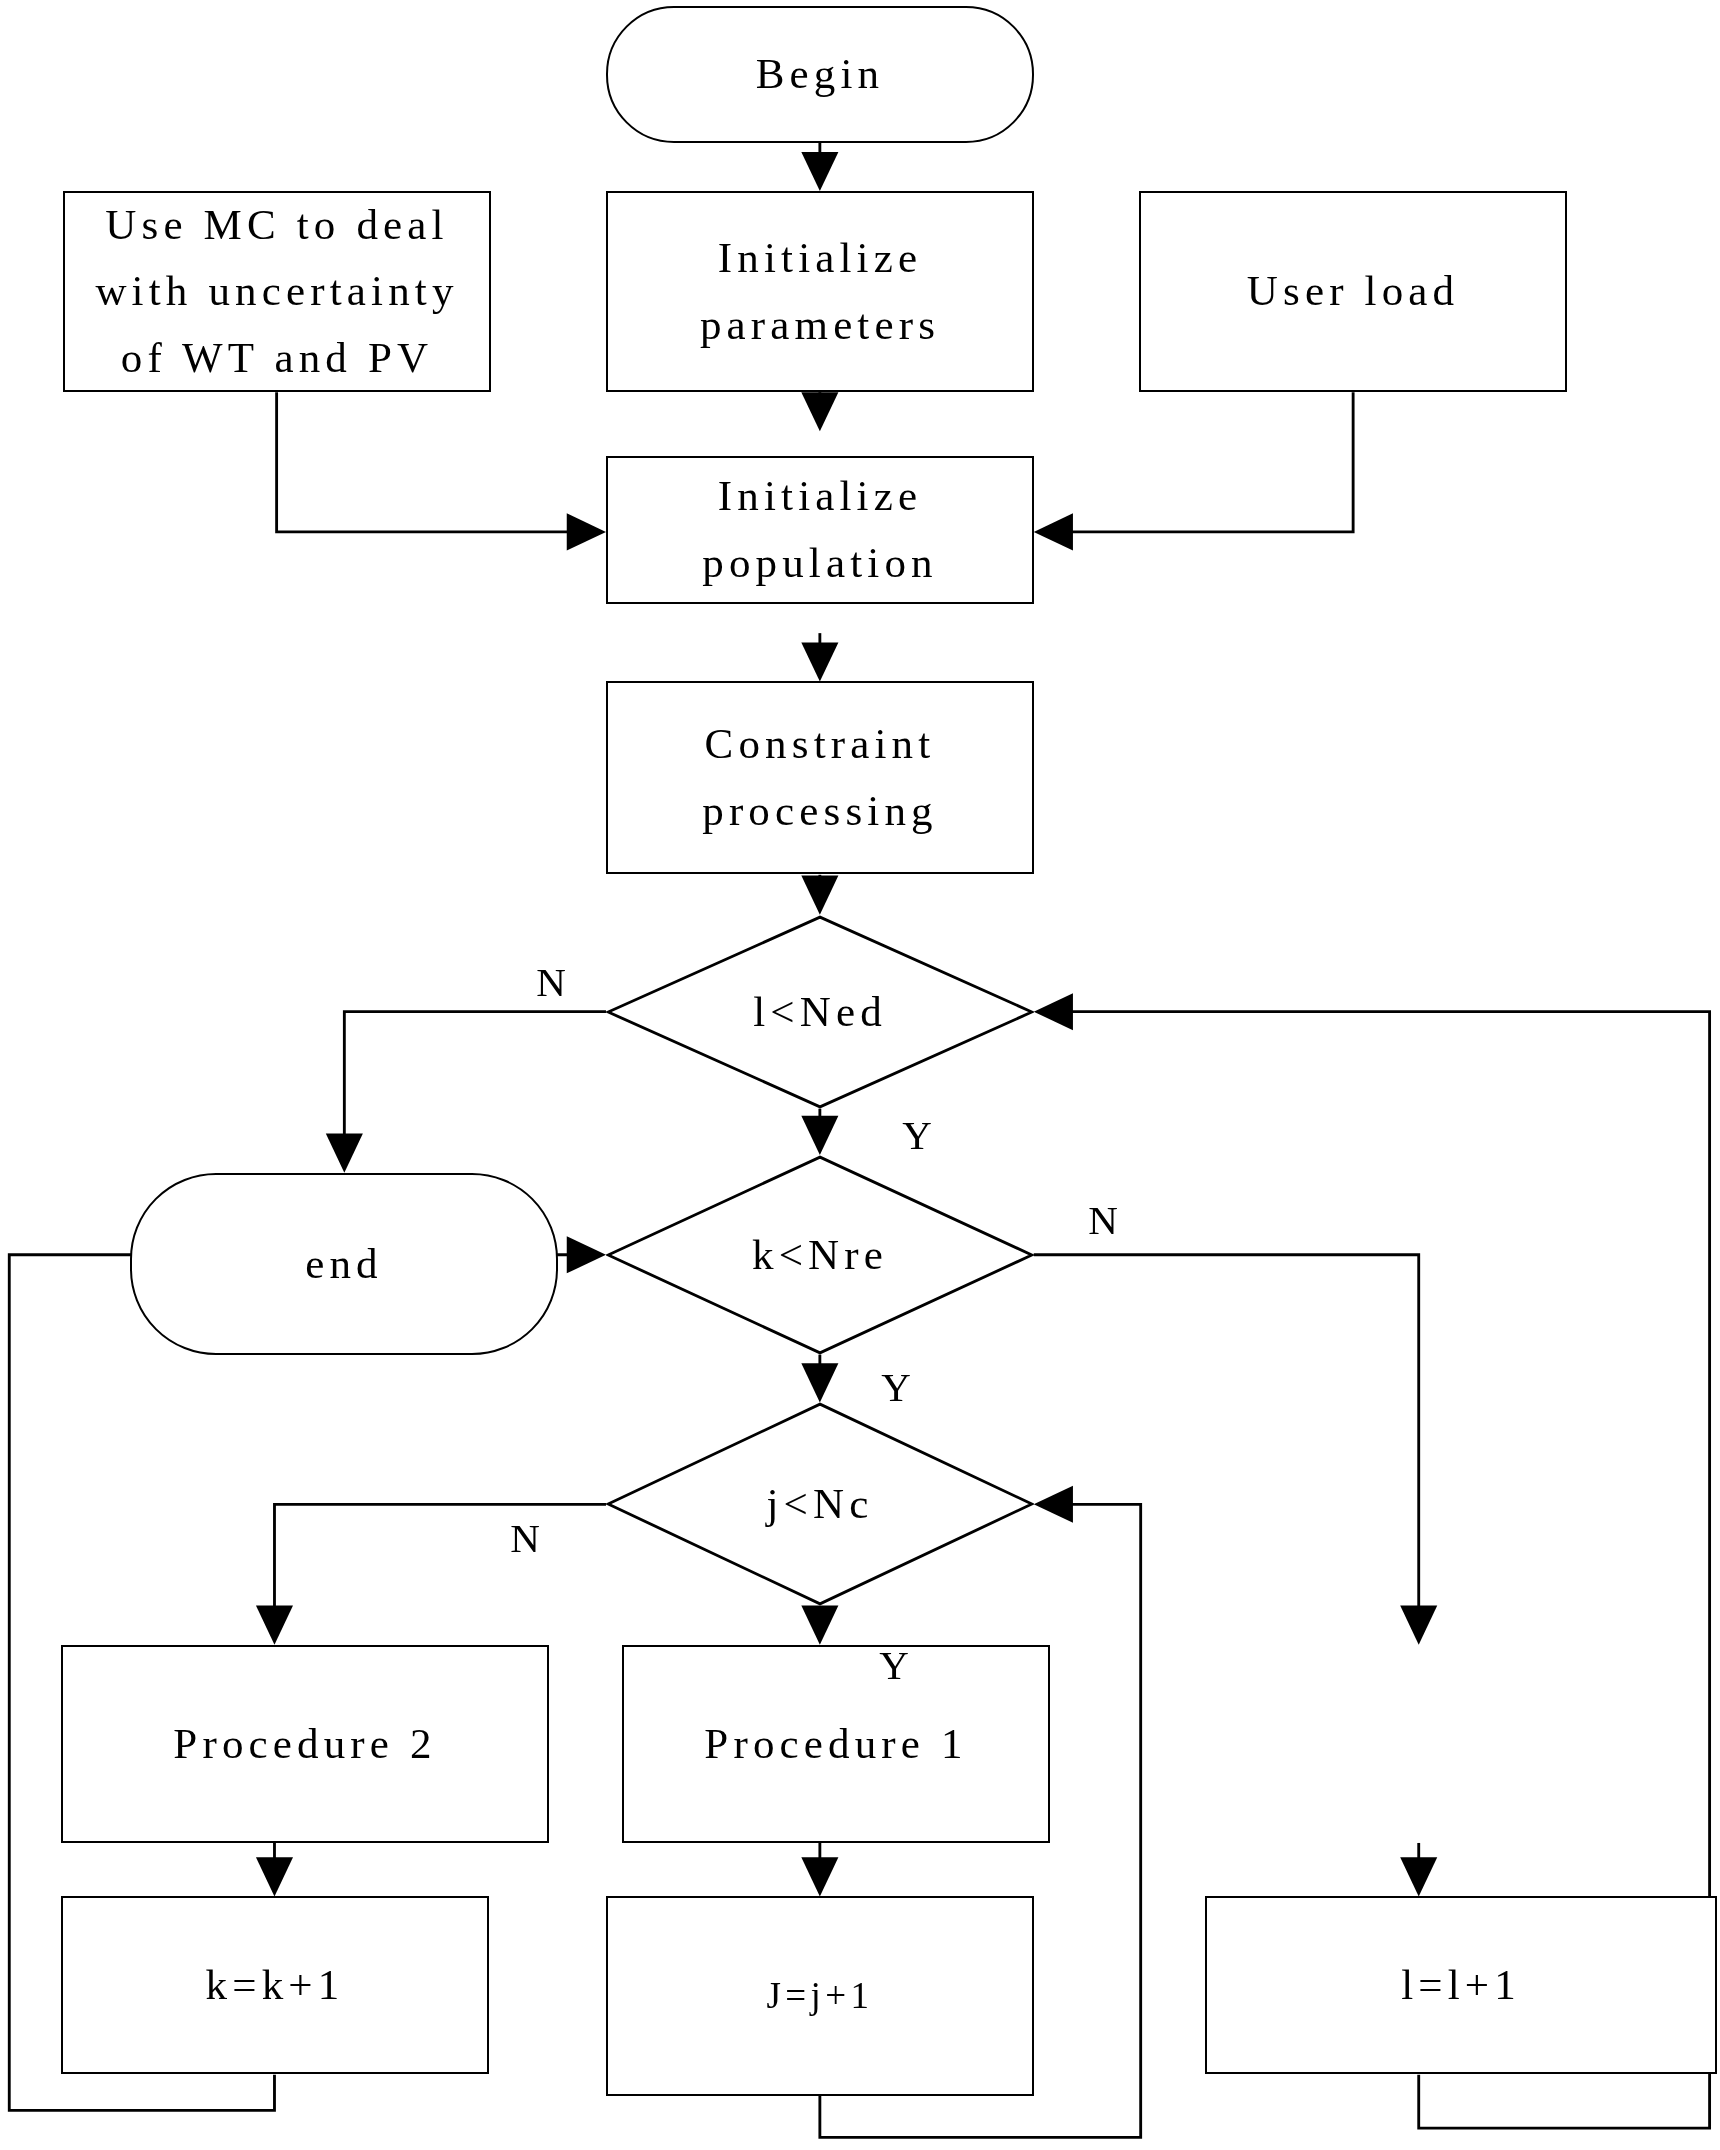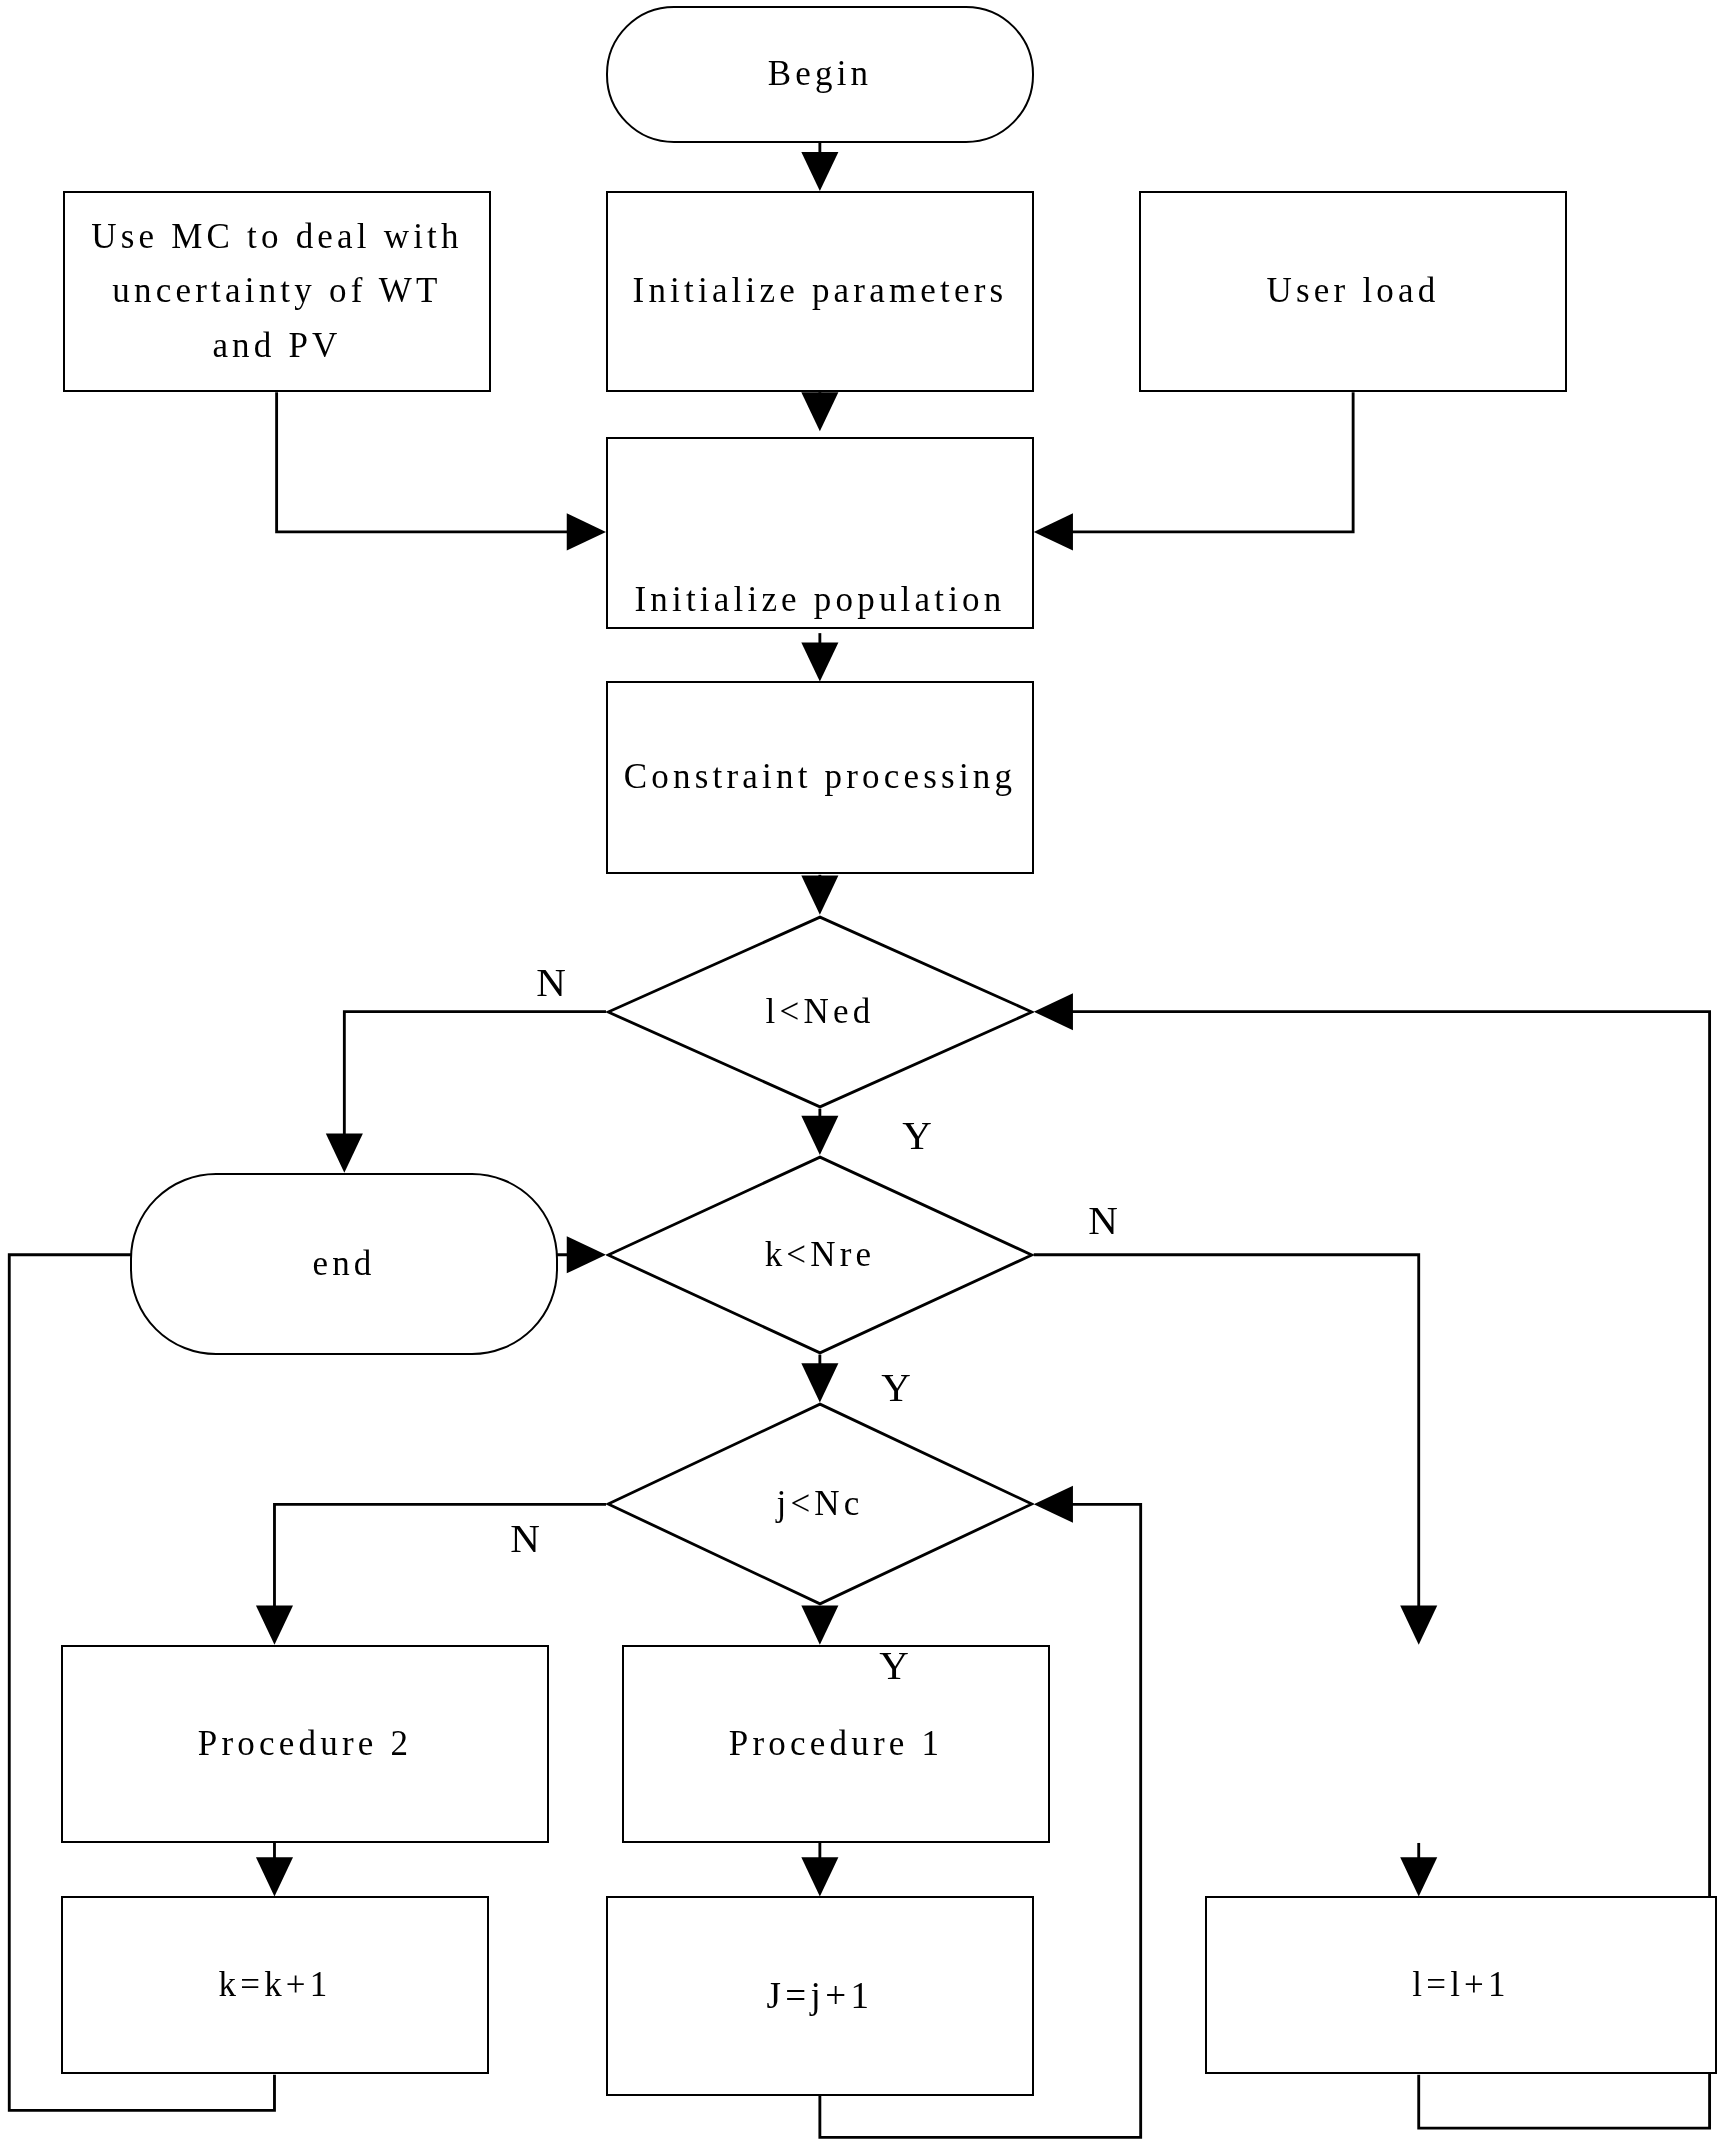--- a/index.html
+++ b/index.html
@@ -30,21 +30,21 @@
   .wires polygon {
     fill: #000000;
     stroke: none;
   }
   .node {
     position: absolute;
     display: flex;
     align-items: center;
     justify-content: center;
     text-align: center;
-    font-size: 35px;
+    font-size: 43px;
     letter-spacing: 0.12em;
     line-height: 1.55;
     box-sizing: border-box;
   }
   .rect {
     background: #ffffff;
     border: 2.9px solid #000000;
     padding: 0 13px;
   }
   .terminator {
@@ -153,21 +153,21 @@
   </div>
 
   <div class="node rect" style="left:606px; top:191px; width:428px; height:201px;">
     <span>Initialize parameters</span>
   </div>
 
   <div class="node rect" style="left:1139px; top:191px; width:428px; height:201px;">
     <span>User load</span>
   </div>
 
-  <div class="node rect" style="left:606px; top:437px; width:428px; height:192px;align-items:flex-end;">
+  <div class="node rect" style="left:606px; top:456px; width:428px; height:148px;">
     <span>Initialize population</span>
   </div>
 
   <div class="node rect" style="left:606px; top:681px; width:428px; height:193px;">
     <span>Constraint processing</span>
   </div>
 
   <div class="node diamond" style="left:606px; top:915px; width:428px; height:194px;">
     <svg viewBox="0 0 600 272" preserveAspectRatio="none">
       <polygon points="300,3 597,136 300,269 3,136"></polygon>

